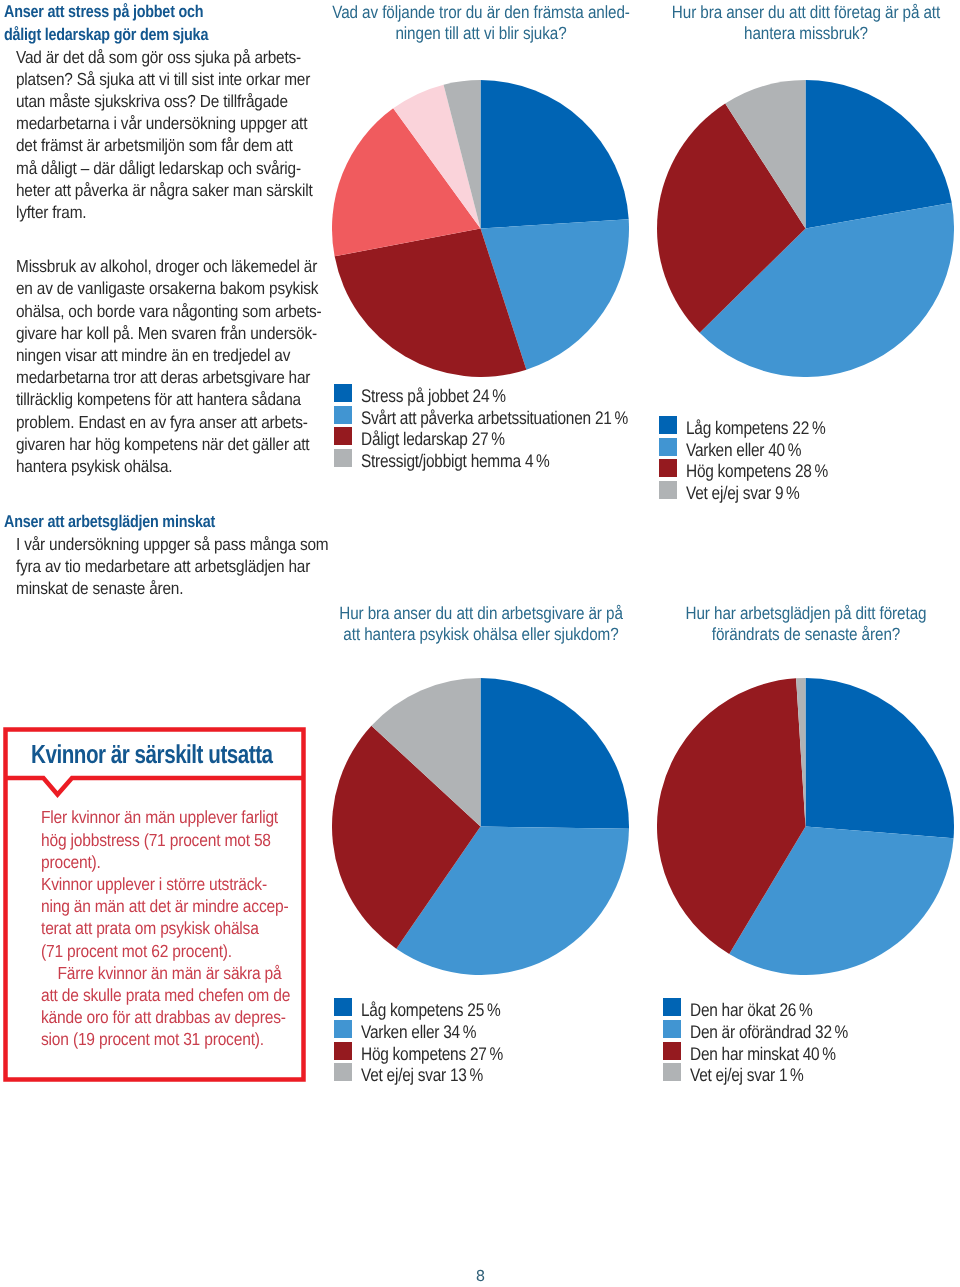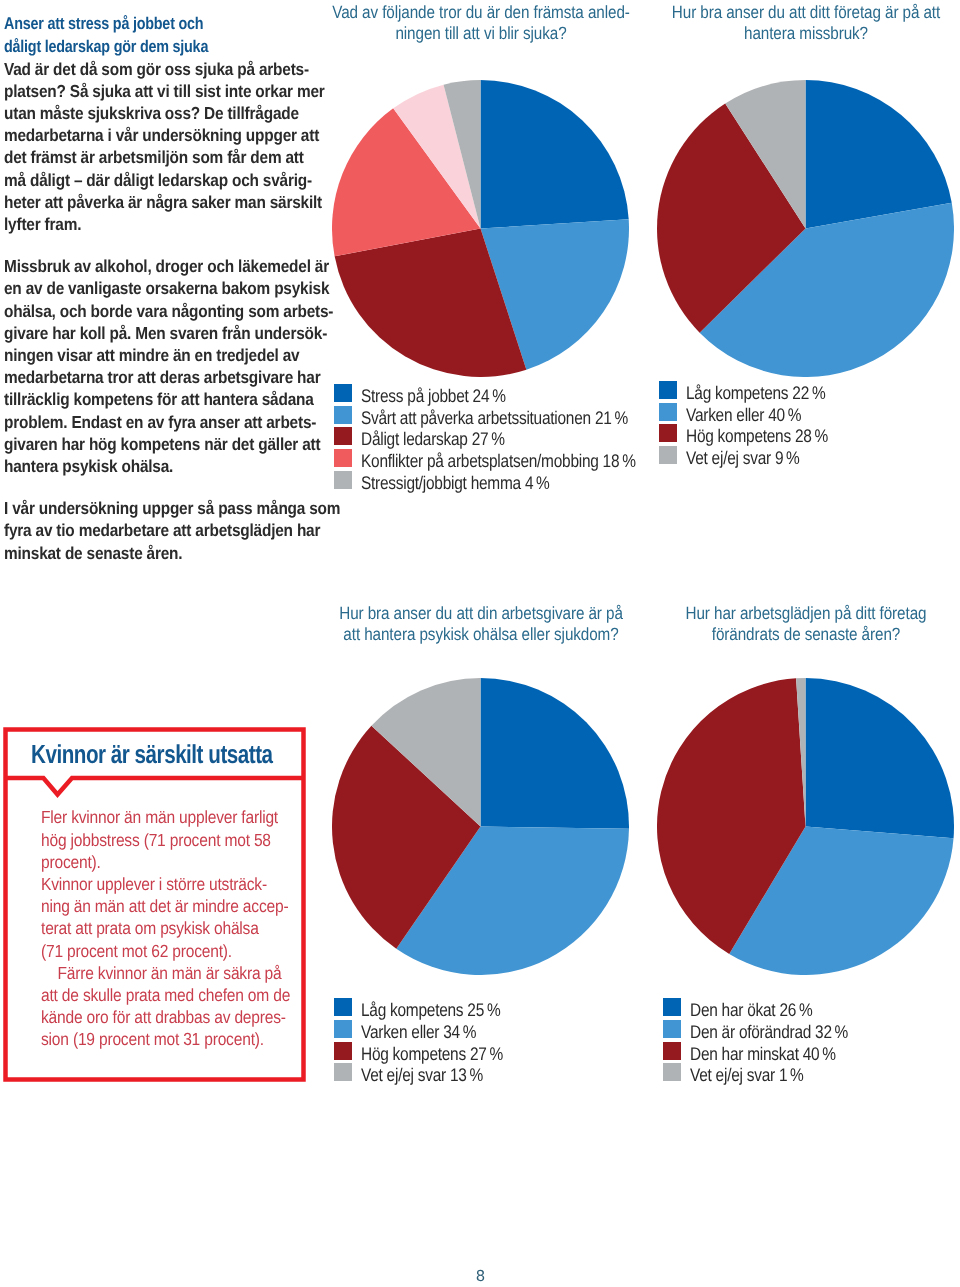--- a/index.html
+++ b/index.html
@@ -9,26 +9,26 @@
   }
   html,body{margin:0;padding:0;}
   body{
     width:960px;height:1287px;background:#ffffff;position:relative;
     font-family:"Liberation Sans",sans-serif;
     -webkit-font-smoothing:antialiased;
     text-rendering:geometricPrecision;
   }
   .page{position:absolute;inset:0;}
   
-  #left-col{position:absolute;left:4px;top:12px;width:292px;}
+  #left-col{position:absolute;left:4px;top:0px;width:292px;}
   #left-col .h-blue{color:var(--heading-blue);font-weight:bold;font-size:17px;line-height:23.4px;letter-spacing:-0.26px;}
   .h-blue .ln{transform:scaleX(0.845);transform-origin:0 50%;}
   .body-txt{color:var(--body-text);font-size:17.4px;line-height:22.2px;letter-spacing:-0.22px;}
   .body-txt .ln{transform:scaleX(0.885) translateY(0.8px);transform-origin:0 50%;}
-  .para{margin:0;margin-top:-2.3px;font-weight:bold;}
+  .para{margin:12px;margin-top:-2.3px;}
   .spacer{height:22.3px;}
   
   #callout{position:absolute;left:3px;top:727px;width:303px;height:355px;}
   #callout-frame{position:absolute;left:0;top:0;width:303px;height:355px;}
   #callout-head-title{position:absolute;left:28px;top:12.4px;color:var(--heading-blue);font-weight:bold;font-size:26px;letter-spacing:-0.6px;white-space:nowrap;transform:scaleX(0.793);transform-origin:0 0;}
   .red-txt{color:var(--callout-text-red);font-size:17.6px;line-height:22.2px;letter-spacing:-0.23px;position:absolute;left:38px;top:78.3px;}
   .red-txt .ln{transform:scaleX(0.886) translateY(0.7px);transform-origin:0 50%;}
   
   .chart-title{color:var(--chart-title-blue);font-size:17.7px;line-height:21.1px;text-align:center;letter-spacing:-0.1px;}
   .chart-title{transform:scaleX(0.862);transform-origin:50% 0;}
@@ -66,20 +66,23 @@
         <div class="ln">ohälsa, och borde vara någonting som arbets-</div>
         <div class="ln">givare har koll på. Men svaren från undersök-</div>
         <div class="ln">ningen visar att mindre än en tredjedel av</div>
         <div class="ln">medarbetarna tror att deras arbetsgivare har</div>
         <div class="ln">tillräcklig kompetens för att hantera sådana</div>
         <div class="ln">problem. Endast en av fyra anser att arbets-</div>
         <div class="ln">givaren har hög kompetens när det gäller att</div>
         <div class="ln">hantera psykisk ohälsa.</div>
       </div>
     <div class="spacer"></div>
+    <div class="h-blue">
+        <div class="ln">Anser att arbetsglädjen minskat</div>
+      </div>
     <div class="body-txt para">
         <div class="ln">I vår undersökning uppger så pass många som</div>
         <div class="ln">fyra av tio medarbetare att arbetsglädjen har</div>
         <div class="ln">minskat de senaste åren.</div>
       </div>
   </div>
 
   <div id="callout">
     <svg id="callout-frame" width="303" height="355" viewBox="0 0 303 355">
       <path d="M2.5 2.5 H300.5 V352.5 H2.5 Z" stroke-width="4.5" fill="none" stroke="#ec1c24"></path>
@@ -121,41 +124,37 @@
         </div>
         <div class="legend-row">
           <span class="legend-sw" style="background: rgb(65, 149, 210);"></span>
           <span class="legend-label">Svårt att påverka arbetssituationen 21 %</span>
         </div>
         <div class="legend-row">
           <span class="legend-sw" style="background: rgb(149, 26, 31);"></span>
           <span class="legend-label">Dåligt ledarskap 27 %</span>
         </div>
         <div class="legend-row">
-          <span class="legend-sw" style="background: rgb(240, 91, 94);"></span>
-          <span class="legend-label">Konflikter på arbetsplatsen/mobbing 18 %</span>
-        </div>
-        <div class="legend-row">
           <span class="legend-sw" style="background: rgb(176, 179, 181);"></span>
           <span class="legend-label">Stressigt/jobbigt hemma 4 %</span>
         </div>
       </div>
     </div>
   <div class="chart-cell" id="chart-1" style="position: absolute; left: 657px; top: 0px; width: 297px;">
       <div class="chart-title" style="position: absolute; top: 1.2px; left: -101.5px; width: 500px;">
         <div class="ln">Hur bra anser du att ditt företag är på att</div>
         <div class="ln">hantera missbruk?</div>
       </div>
       <svg width="297" height="297" viewBox="0 0 297 297" style="position: absolute; left: 0px; top: 79.6px;">
         <path d="M 148.5 148.5 L 148.500 0.000 A 148.5 148.5 0 0 1 294.744 122.713 Z" fill="#0064b4"></path>
         <path d="M 148.5 148.5 L 294.744 122.713 A 148.5 148.5 0 0 1 42.665 252.669 Z" fill="#4195d2"></path>
         <path d="M 148.5 148.5 L 42.665 252.669 A 148.5 148.5 0 0 1 68.215 23.574 Z" fill="#951a1f"></path>
         <path d="M 148.5 148.5 L 68.215 23.574 A 148.5 148.5 0 0 1 148.500 0.000 Z" fill="#b0b3b5"></path>
       </svg>
-      <div style="position: absolute; top: 379px; left: 2px;">
+      <div style="position: absolute; top: 414px; left: 2px;">
         <div class="legend-row">
           <span class="legend-sw" style="background: rgb(0, 100, 180);"></span>
           <span class="legend-label">Låg kompetens 22 %</span>
         </div>
         <div class="legend-row">
           <span class="legend-sw" style="background: rgb(65, 149, 210);"></span>
           <span class="legend-label">Varken eller 40 %</span>
         </div>
         <div class="legend-row">
           <span class="legend-sw" style="background: rgb(149, 26, 31);"></span>

